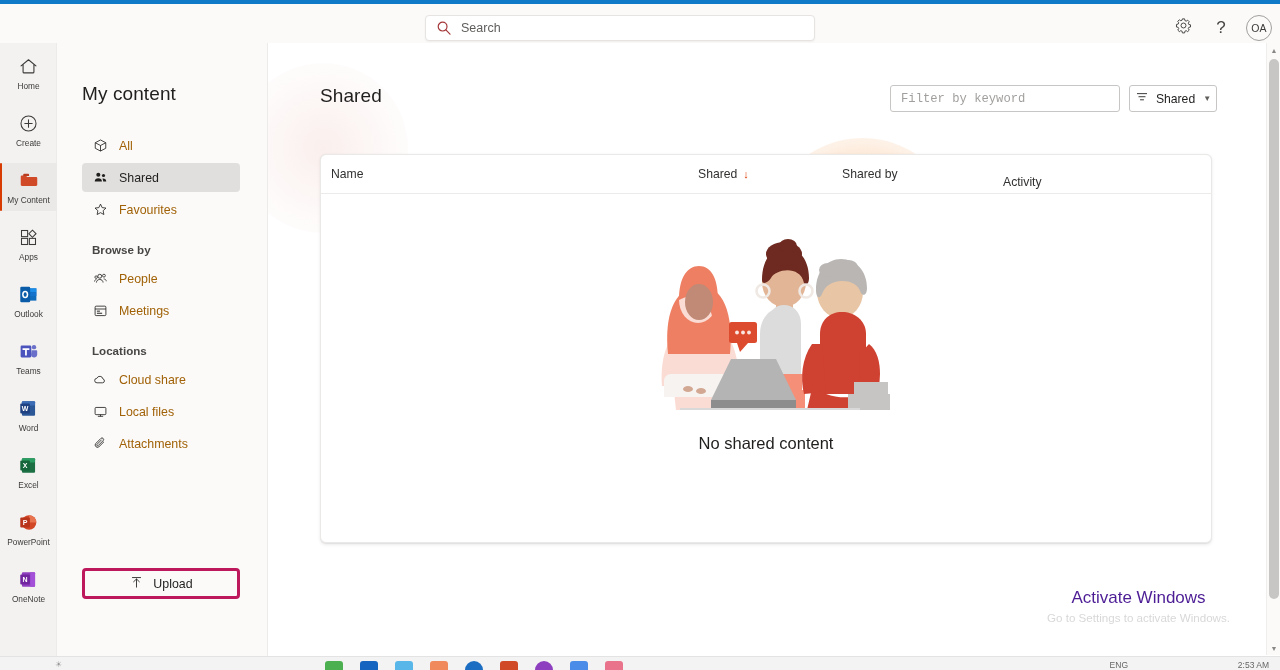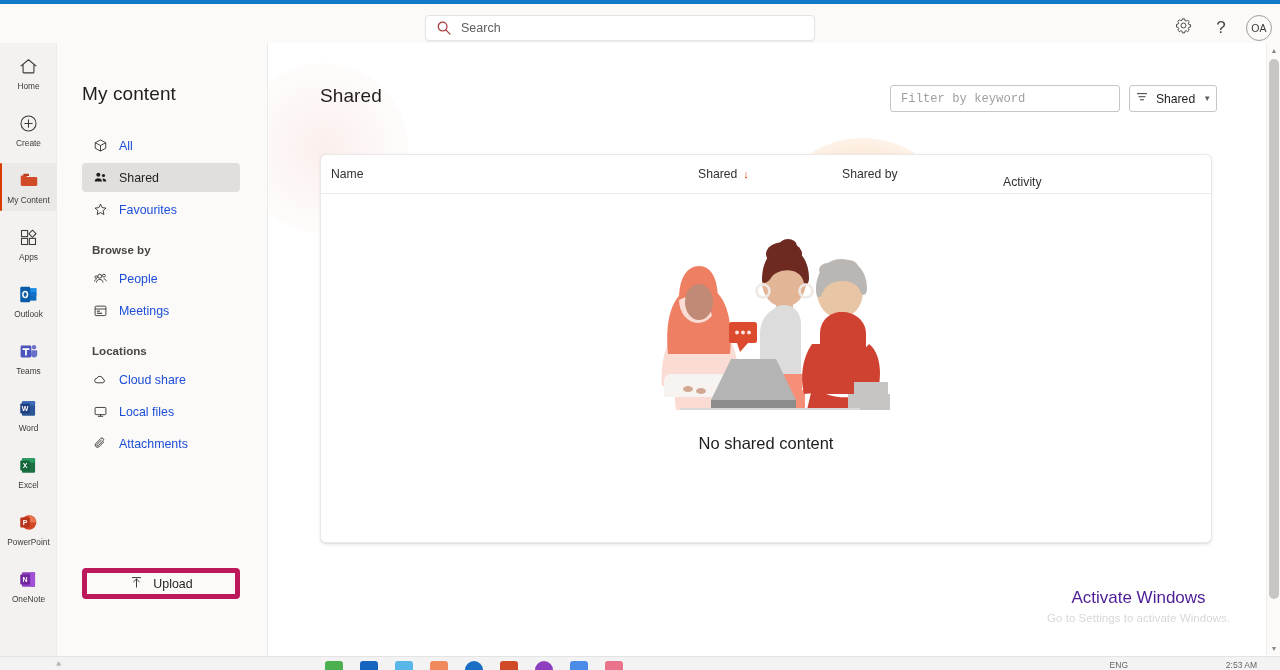--- a/index.html
+++ b/index.html
@@ -78,29 +78,29 @@
     position: absolute; left: 25px; top: 40px;
     font-size: 19px; color: #201f1e; font-weight: 400; letter-spacing: .1px;
   }
   .nav { position: absolute; left: 25px; top: 88px; width: 158px; }
   .nav-item {
     display: flex; align-items: center; height: 29px; padding-left: 10px;
     border-radius: 4px; cursor: pointer; margin-bottom: 3px;
   }
   .nav-item.selected { background: #e1dfdd; }
   .nav-item .nicon { width: 16px; height: 16px; margin-right: 11px; flex: 0 0 auto; display: flex; align-items: center; justify-content: center; }
-  .nav-item .nlabel { font-size: 12.4px; color: #1d4ed8; }
+  .nav-item .nlabel { font-size: 12.4px; color: #a16207; }
   .nav-item.selected .nlabel { color: #201f1e; }
   .nav-group-title {
     font-size: 11.6px; color: #484644; font-weight: 600; padding-left: 10px;
     margin-top: 19px; margin-bottom: 8px;
   }
   .upload-btn {
     position: absolute; left: 25px; bottom: 71px; width: 158px; height: 31px;
-    border: 5px solid #be185d; border-radius: 4px; background: #fbfaf9;
+    border: 3px solid #be185d; border-radius: 4px; background: #fbfaf9;
     display: flex; align-items: center; justify-content: center; gap: 9px;
     cursor: pointer; font-size: 12.4px; color: #201f1e;
   }
 
   
   .main {
     position: absolute; top: 43px; left: 268px; right: 0; height: 627px;
     background: #ffffff; overflow: hidden;
   }
   .deco {
@@ -169,21 +169,21 @@
   .sb-up, .sb-dn { position: absolute; left: 0; width: 14px; height: 14px; display: flex; align-items: center; justify-content: center; font-size: 7px; color: #8a8886; cursor: pointer; }
   .sb-up { top: 0; } .sb-dn { bottom: 0; }
   .sb-thumb { position: absolute; left: 2px; top: 16px; width: 10px; height: 540px; background: #c8c6c4; border-radius: 5px; cursor: pointer; }
 
   
   .taskbar { position: absolute; left: 0; bottom: 0; width: 1280px; height: 14px; background: #f3f3f3; border-top: 1px solid #e3e3e3; overflow: hidden; }
   .tb-icons { position: absolute; left: 325px; top: 4px; display: flex; gap: 17px; align-items: flex-start; }
   .tb-ic { width: 18px; height: 18px; border-radius: 3px; }
   .tb-left { position: absolute; left: 55px; top: 3px; font-size: 8px; color: #999; }
   .tb-lang { position: absolute; right: 152px; top: 3px; font-size: 8.5px; color: #666; }
-  .tb-time { position: absolute; right: 23px; top: 3px; font-size: 8.5px; color: #666; }
+  .tb-time { position: absolute; right: 11px; top: 3px; font-size: 8.5px; color: #666; }
 </style>
 </head>
 <body>
 
 <div id="app">
 
   <div class="top-strip"></div>
 
   <div class="header">
     <div class="search-wrap">

